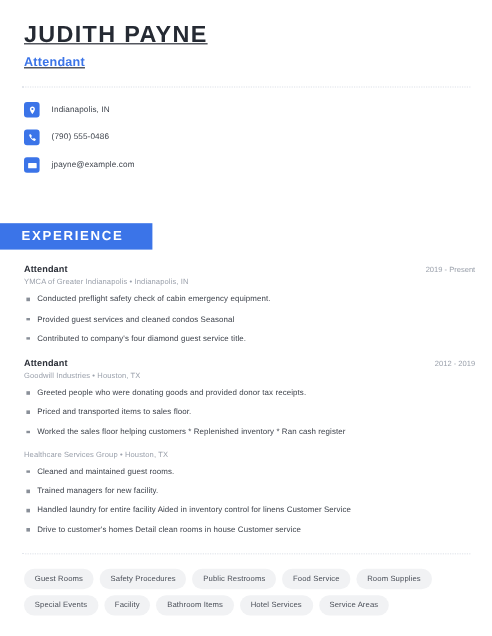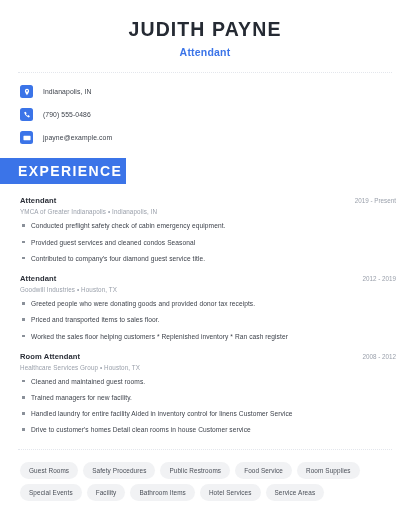--- a/index.html
+++ b/index.html
@@ -17,21 +17,21 @@
   .page {
     width: 410px;
     height: 530px;
     position: relative;
     box-sizing: border-box;
   }
 
   
   .header {
     padding: 18px 20px 0 20px;
-    text-align: center;
+    text-decoration: underline;
   }
   .name {
     font-size: 19.5px;
     font-weight: bold;
     letter-spacing: 1.1px;
     color: #252a33;
     margin: 0;
     line-height: 1.15;
   }
   .job-subtitle {
@@ -73,25 +73,26 @@
     font-size: 6.8px;
     color: #3d424b;
     letter-spacing: 0.1px;
   }
 
   
   .section-badge {
     display: inline-block;
     background: #3b74e8;
     color: #ffffff;
-    font-size: 14px;
+    font-size: 11px;
     font-weight: bold;
     letter-spacing: 1.4px;
-    padding: 5px 4px 5px 18px;
+    padding: 5px 24px 5px 18px;
     margin-left: 0;
+    margin-top: 28px;
   }
   .section-head {
     margin-top: 14px;
   }
 
   
   .experience {
     padding: 0 14px 0 20px;
     margin-top: 12px;
   }
@@ -234,24 +235,20 @@
       </div>
       <div class="job-company">Goodwill Industries  •  Houston, TX</div>
       <ul class="bullets">
         <li>Greeted people who were donating goods and provided donor tax receipts.</li>
         <li>Priced and transported items to sales floor.</li>
         <li>Worked the sales floor helping customers * Replenished inventory * Ran cash register</li>
       </ul>
     </div>
 
     <div class="job">
-      <div class="job-top">
-        <span class="job-title">Room Attendant</span>
-        <span class="job-dates">2008 - 2012</span>
-      </div>
       <div class="job-company">Healthcare Services Group  •  Houston, TX</div>
       <ul class="bullets">
         <li>Cleaned and maintained guest rooms.</li>
         <li>Trained managers for new facility.</li>
         <li>Handled laundry for entire facility Aided in inventory control for linens Customer Service</li>
         <li>Drive to customer's homes Detail clean rooms in house Customer service</li>
       </ul>
     </div>
 
   </div>

